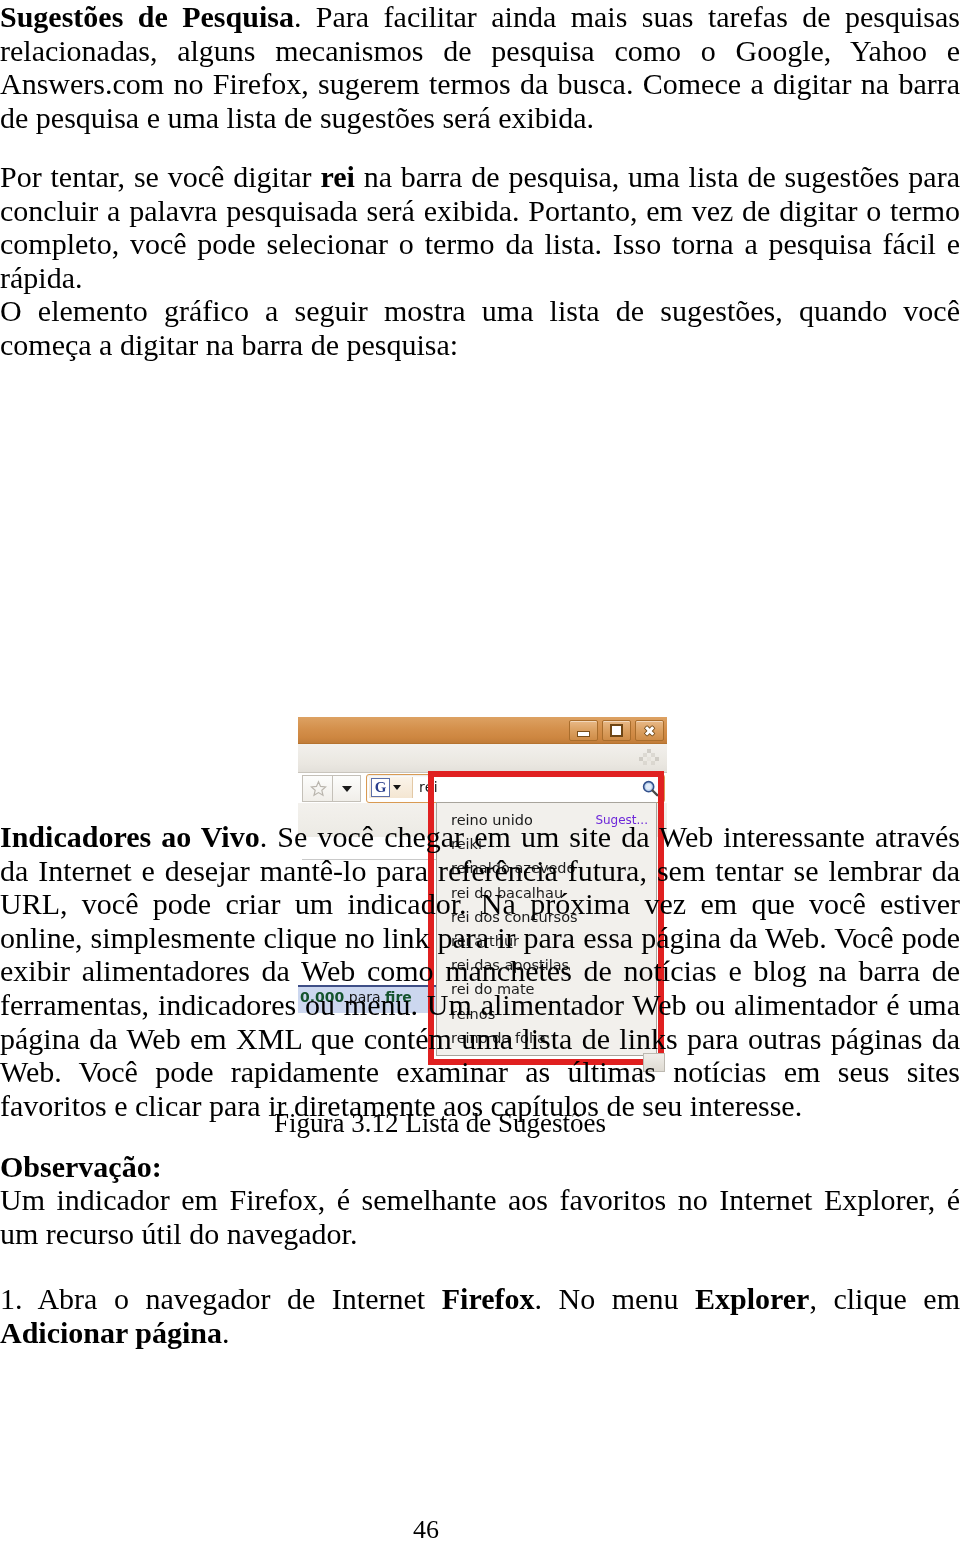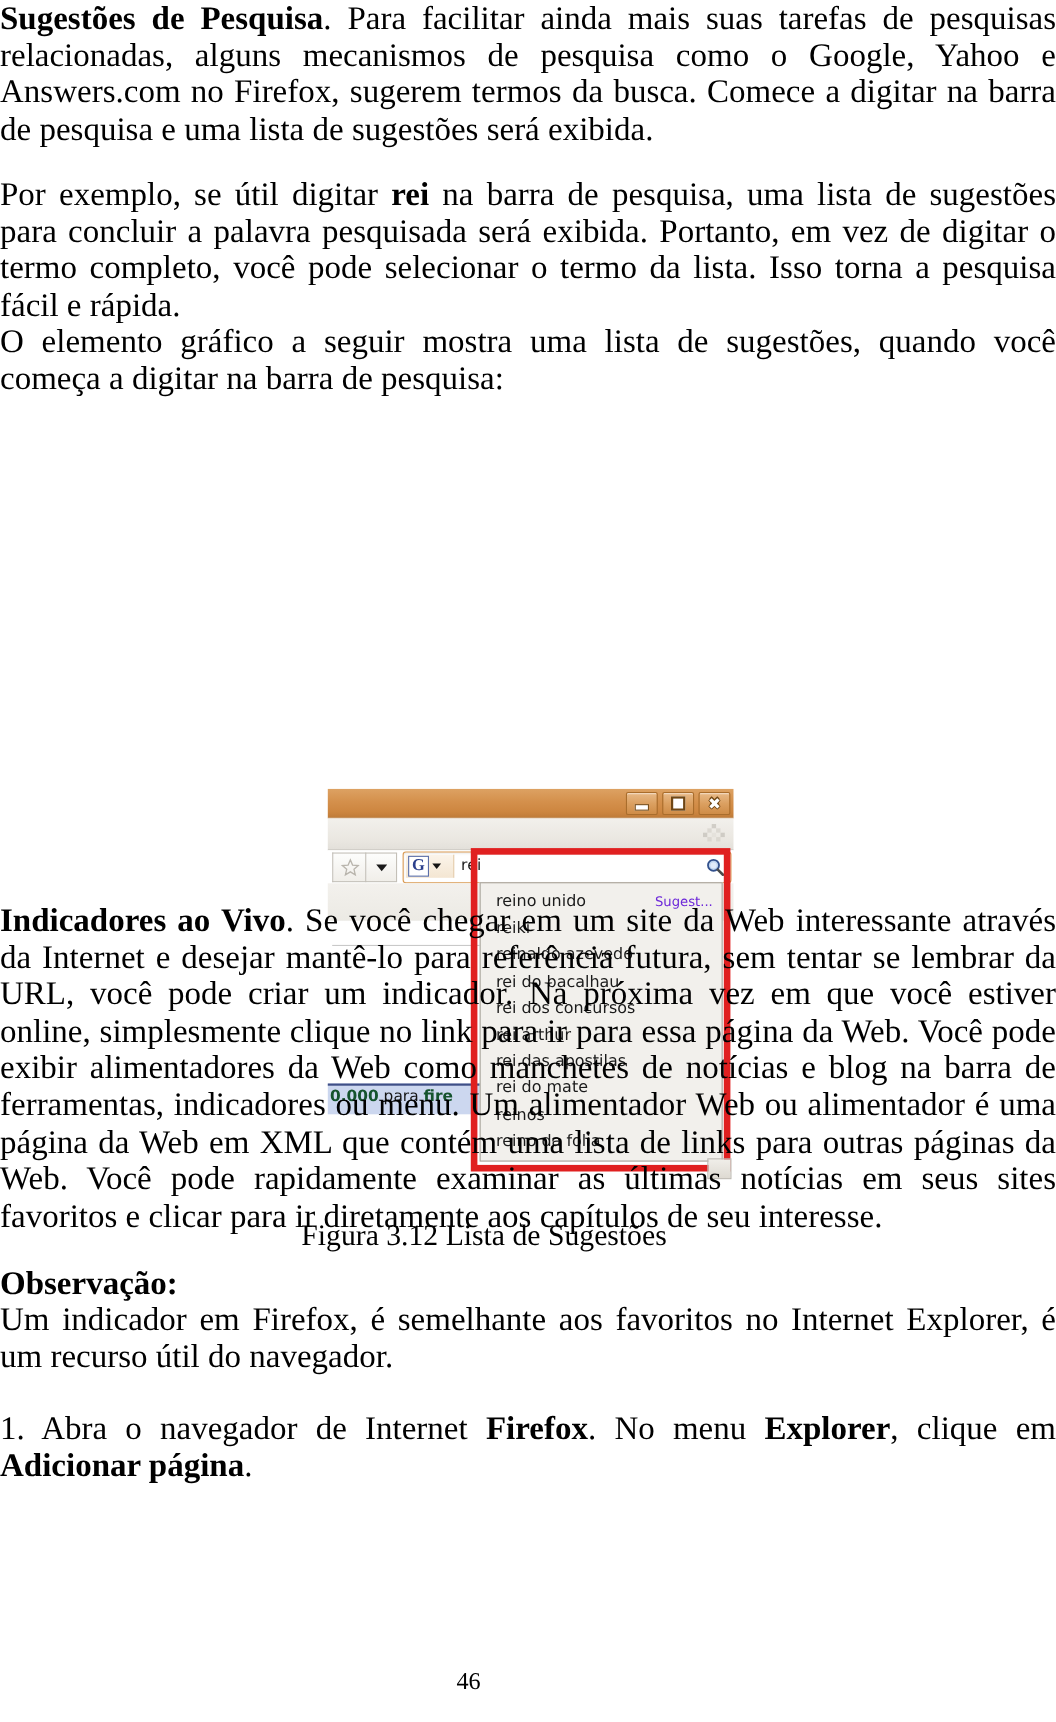--- a/index.html
+++ b/index.html
@@ -58,21 +58,21 @@
   .block-observacao-title { position: absolute; left: 0px; top: 1150px; width: 960px; }
   .block-observacao-body { position: absolute; left: 0px; top: 1183px; width: 960px; }
   .block-step { position: absolute; left: 0px; top: 1282px; width: 960px; }
 
   .pagenum {
     position: absolute;
     left: 0px;
     top: 1515px;
     width: 852px;
     text-align: center;
-    font-size: 22px;
+    font-size: 26px;
   }
 
   
   .shot {
     position: absolute;
     left: 295px;
     top: 362px;
     width: 372px;
     height: 356px;
     background: #ffffff;
@@ -302,21 +302,21 @@
 
 <div class="page">
 
   <div class="content">
 
     <div class="block-intro">
       <p class="para"><b>Sugestões de Pesquisa</b><span>. Para facilitar ainda mais suas tarefas de pesquisas relacionadas, alguns mecanismos de pesquisa como o Google, Yahoo e Answers.com no Firefox, sugerem termos da busca. Comece a digitar na barra de pesquisa e uma lista de sugestões será exibida.</span></p>
     </div>
 
     <div class="block-example">
-      <p class="para"><span>Por exemplo, se útil digitar </span><b>rei</b><span> na barra de pesquisa, uma lista de sugestões para concluir a palavra pesquisada será exibida. Portanto, em vez de digitar o termo completo, você pode selecionar o termo da lista. Isso torna a pesquisa fácil e rápida.</span></p>
+      <p class="para"><span>Por tentar, se você digitar </span><b>rei</b><span> na barra de pesquisa, uma lista de sugestões para concluir a palavra pesquisada será exibida. Portanto, em vez de digitar o termo completo, você pode selecionar o termo da lista. Isso torna a pesquisa fácil e rápida.</span></p>
       <p class="para"><span>O elemento gráfico a seguir mostra uma lista de sugestões, quando você começa a digitar na barra de pesquisa:</span></p>
     </div>
 
     <div class="figure-wrap">
 
       <div class="shot">
 
         <div class="titlebar">
           <div class="winbtns">
             <div class="winbtn">

